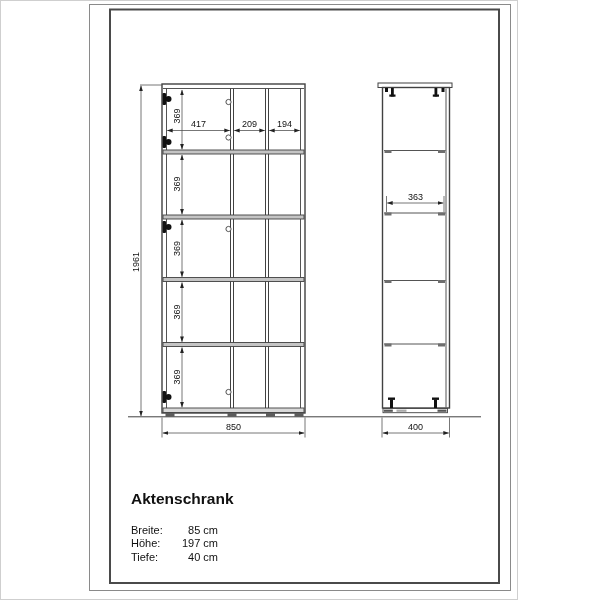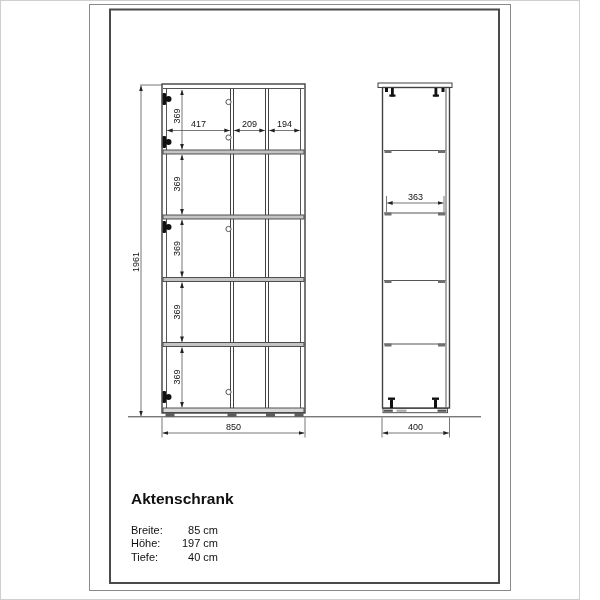--- a/index.html
+++ b/index.html
@@ -1,18 +1,18 @@
 <!DOCTYPE html>
 <html><head>
 <meta charset="utf-8">
 <style>
   html,body{margin:0;padding:0;background:#ffffff;}
   .page{
     position:relative;
-    width:580px;height:600px;
+    width:518px;height:600px;
     background:#ffffff;
     box-shadow: inset 0 0 0 1px #cfcfcf;
     font-family:"Liberation Sans", sans-serif;
     overflow:hidden;
   }
   svg text{
     font-family:"Liberation Sans", sans-serif;
     fill:#111111;
   }
   .dim-text{font-size:9px;}

